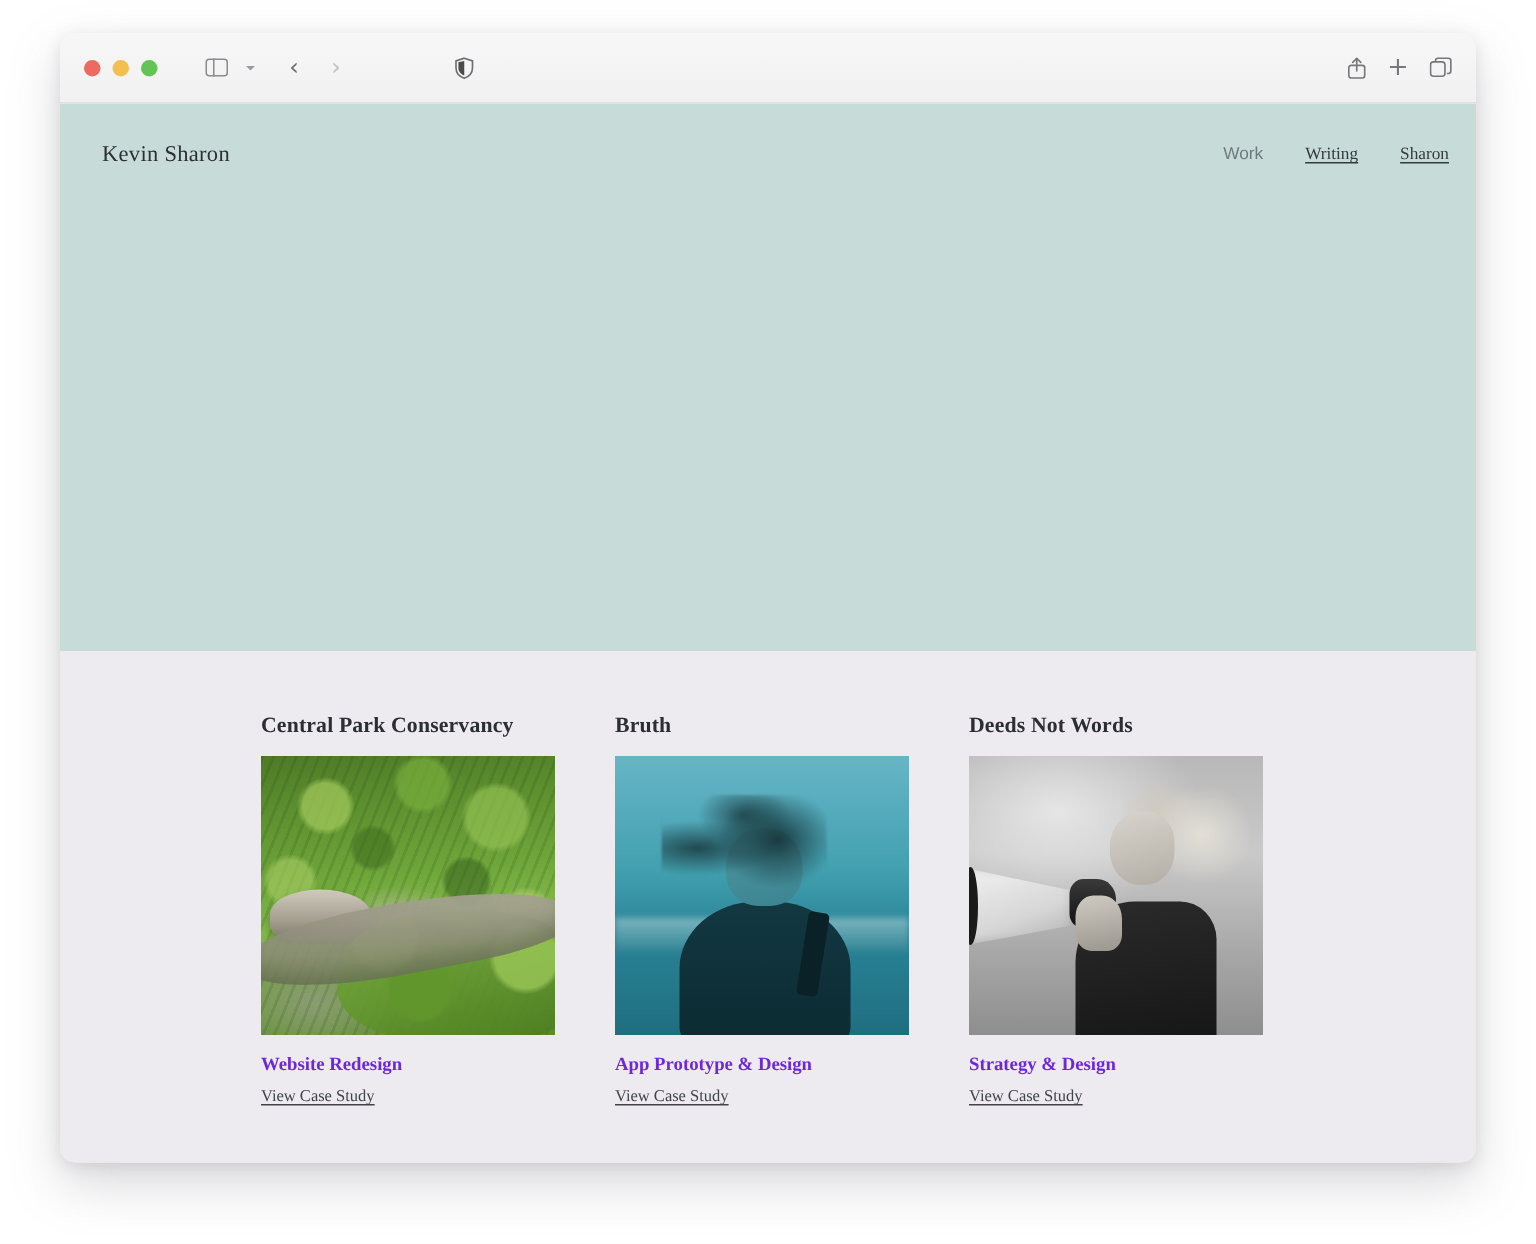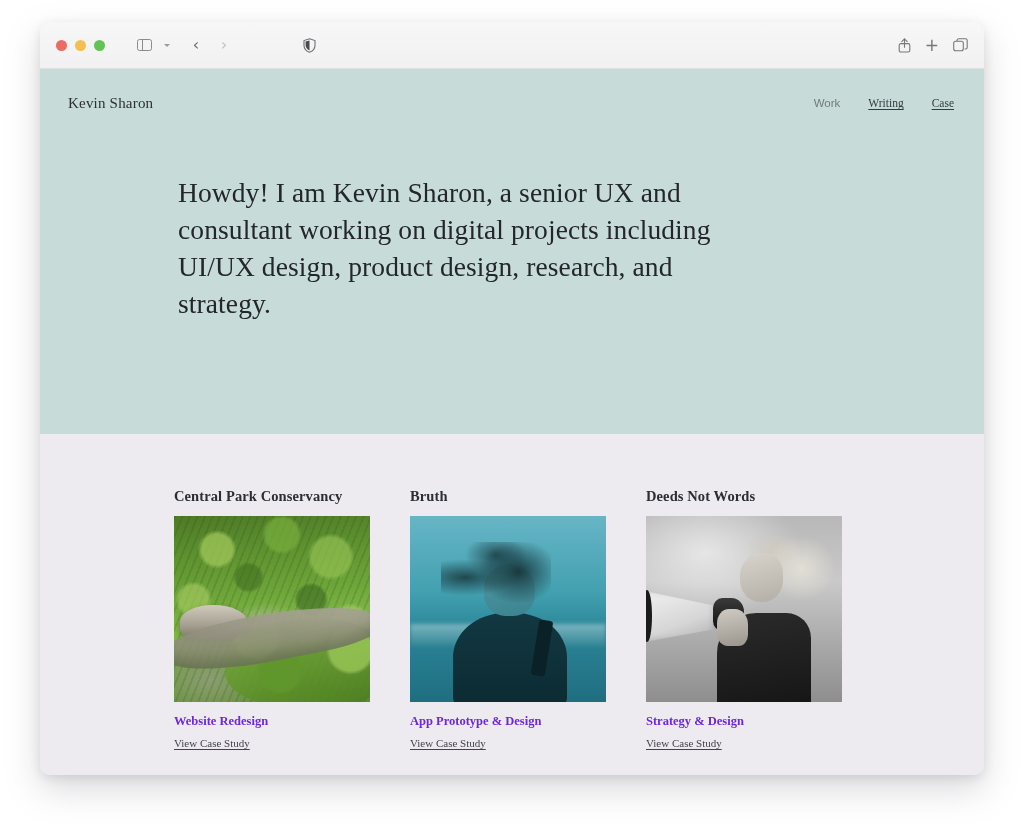--- a/index.html
+++ b/index.html
@@ -162,21 +162,21 @@
   .hero {
     position: relative;
     height: 365px;
     background: #c7dcd9;
   }
 
   .site-header {
     position: relative;
     display: flex;
     align-items: center;
-    padding: 0 28px 0 28px;
+    padding: 0 16px 0 28px;
     height: 68px;
   }
   .logo {
     font-family: "Liberation Serif", serif;
     font-size: 15px;
     color: #2c2f33;
     letter-spacing: 0.2px;
   }
   .site-nav {
     margin-left: auto;
@@ -223,21 +223,21 @@
     grid-template-columns: 196px 196px 196px;
     column-gap: 40px;
     padding-left: 134px;
   }
   .card { position: relative; }
   .card-title {
     font-family: "Liberation Serif", serif;
     font-size: 14.5px;
     font-weight: 700;
     color: #2b2e33;
-    margin: 12px 0 11px 0;
+    margin: 0 0 11px 0;
     letter-spacing: 0.1px;
     white-space: nowrap;
   }
   .thumb {
     width: 196px;
     height: 186px;
     position: relative;
     overflow: hidden;
     background: #cfcfcf;
   }
@@ -481,27 +481,24 @@
 
     <div class="page">
 
       <section class="hero">
 
         <header class="site-header">
           <div class="logo">Kevin Sharon</div>
           <nav class="site-nav">
             <a class="nav-link muted" href="#">Work</a>
             <a class="nav-link underlined" href="#">Writing</a>
-            <a class="nav-link underlined" href="#">Case</a>
+            <a class="nav-link underlined" href="#">Sharon</a>
           </nav>
         </header>
 
-        <div class="hero-copy">
-          <h1>Howdy! I am Kevin Sharon, a senior UX and consultant working on digital projects including UI/UX design, product design, research, and strategy.</h1>
-        </div>
       </section>
 
       <section class="work">
 
         <div class="grid">
 
           <article class="card">
             <h2 class="card-title">Central Park Conservancy</h2>
             <div class="thumb">
               <div class="art-park">

